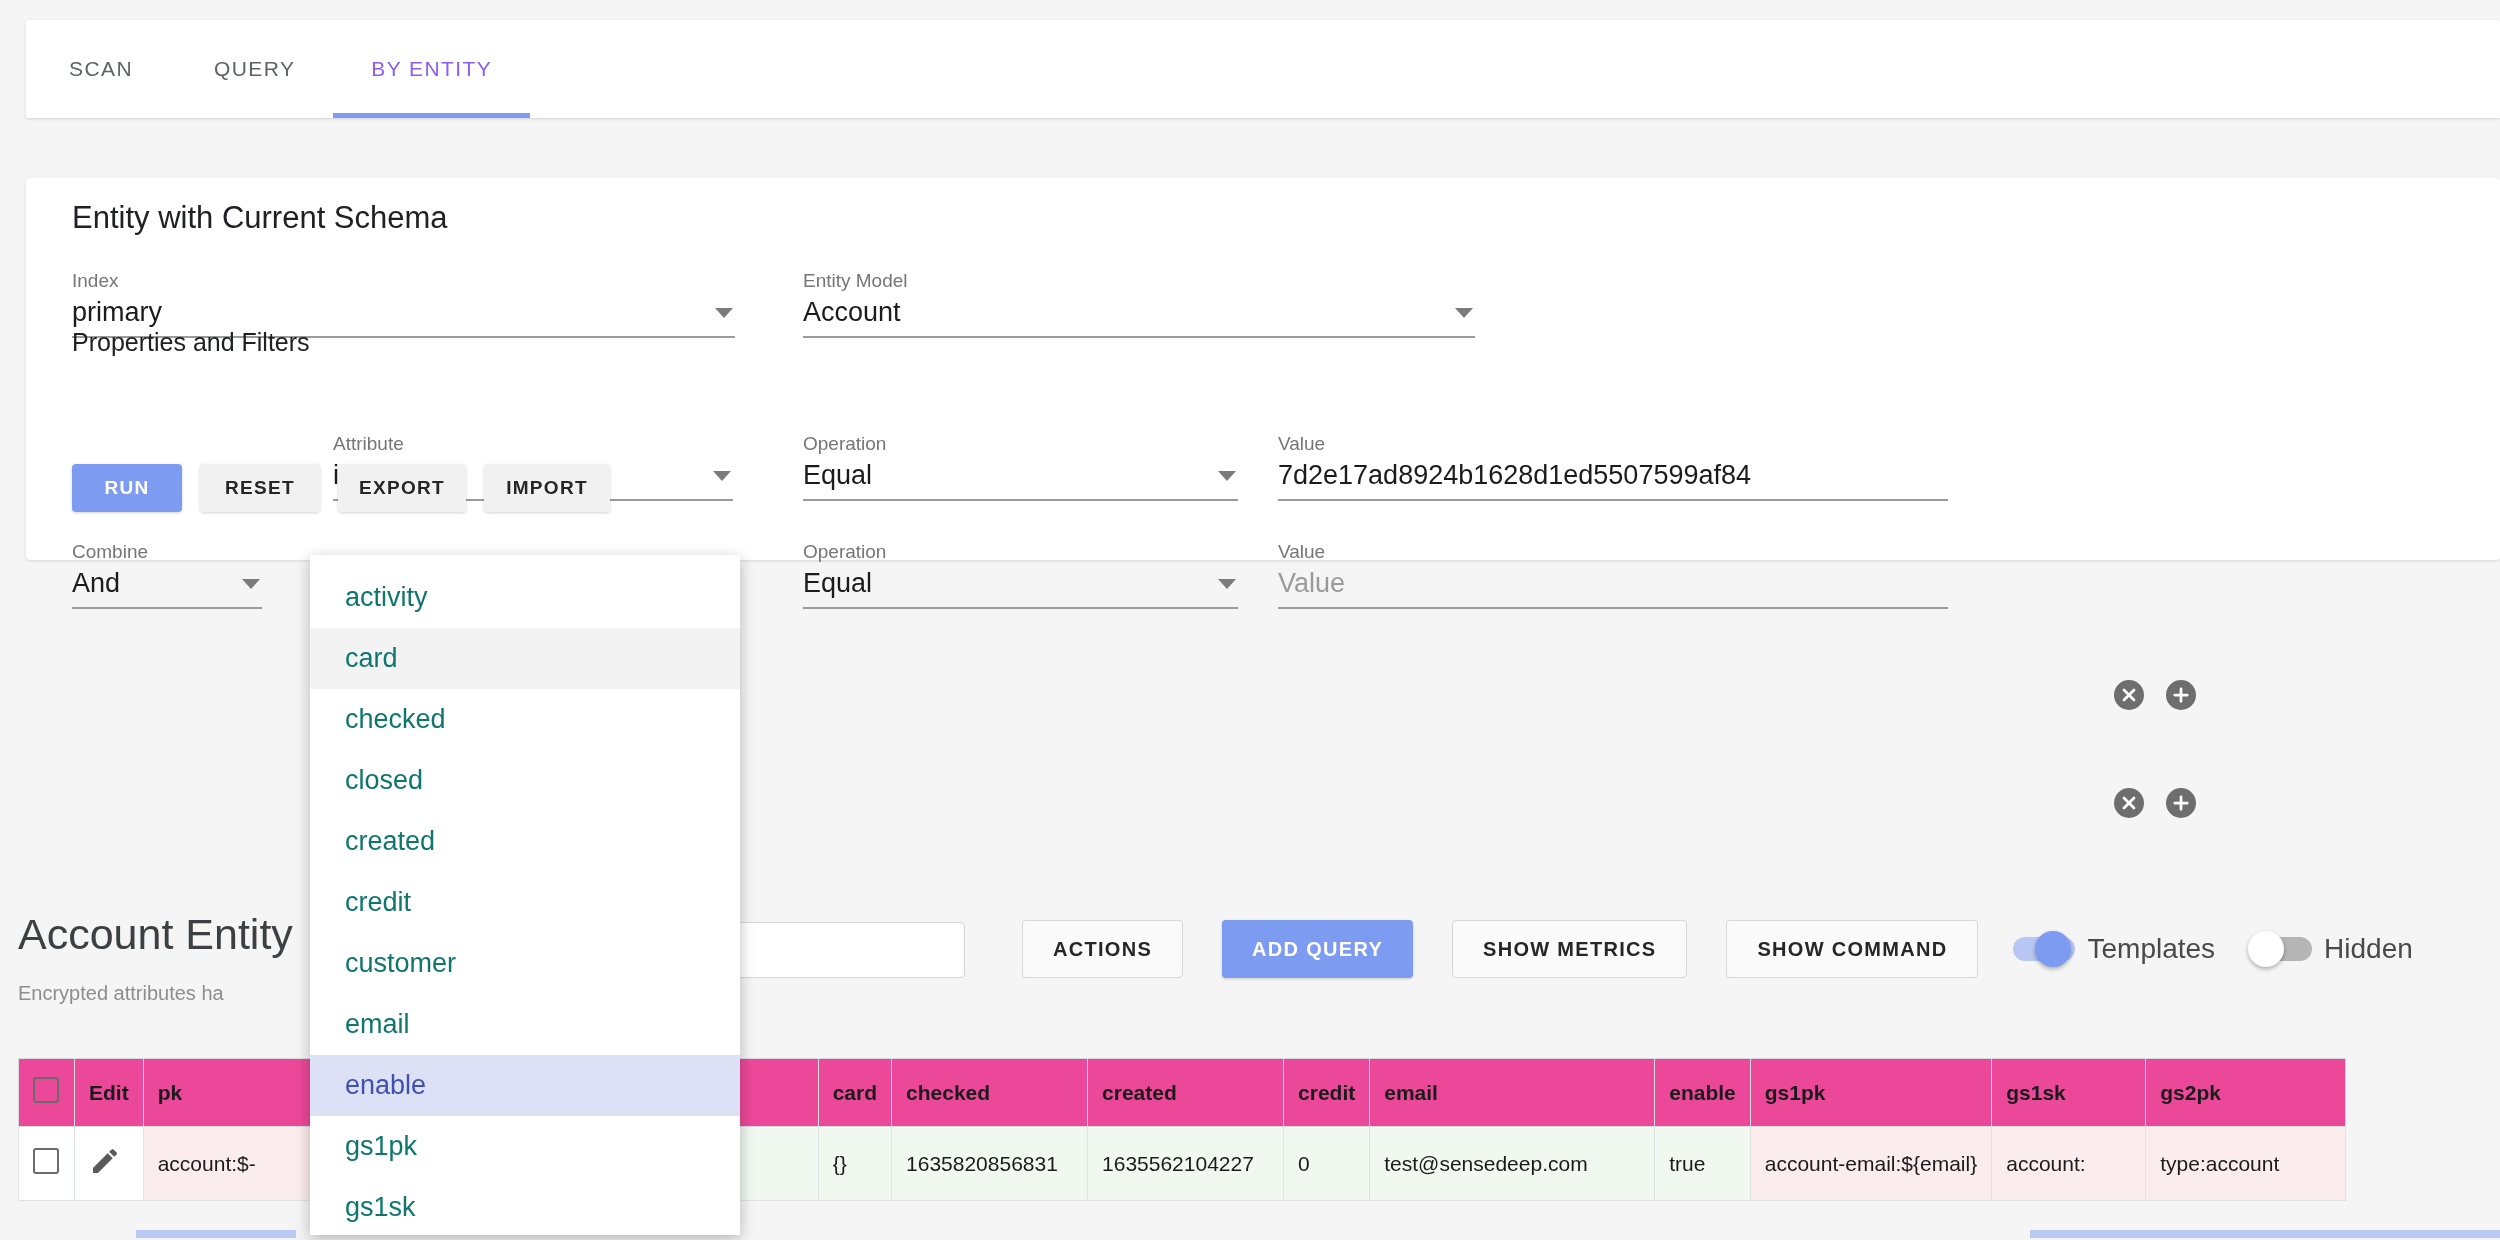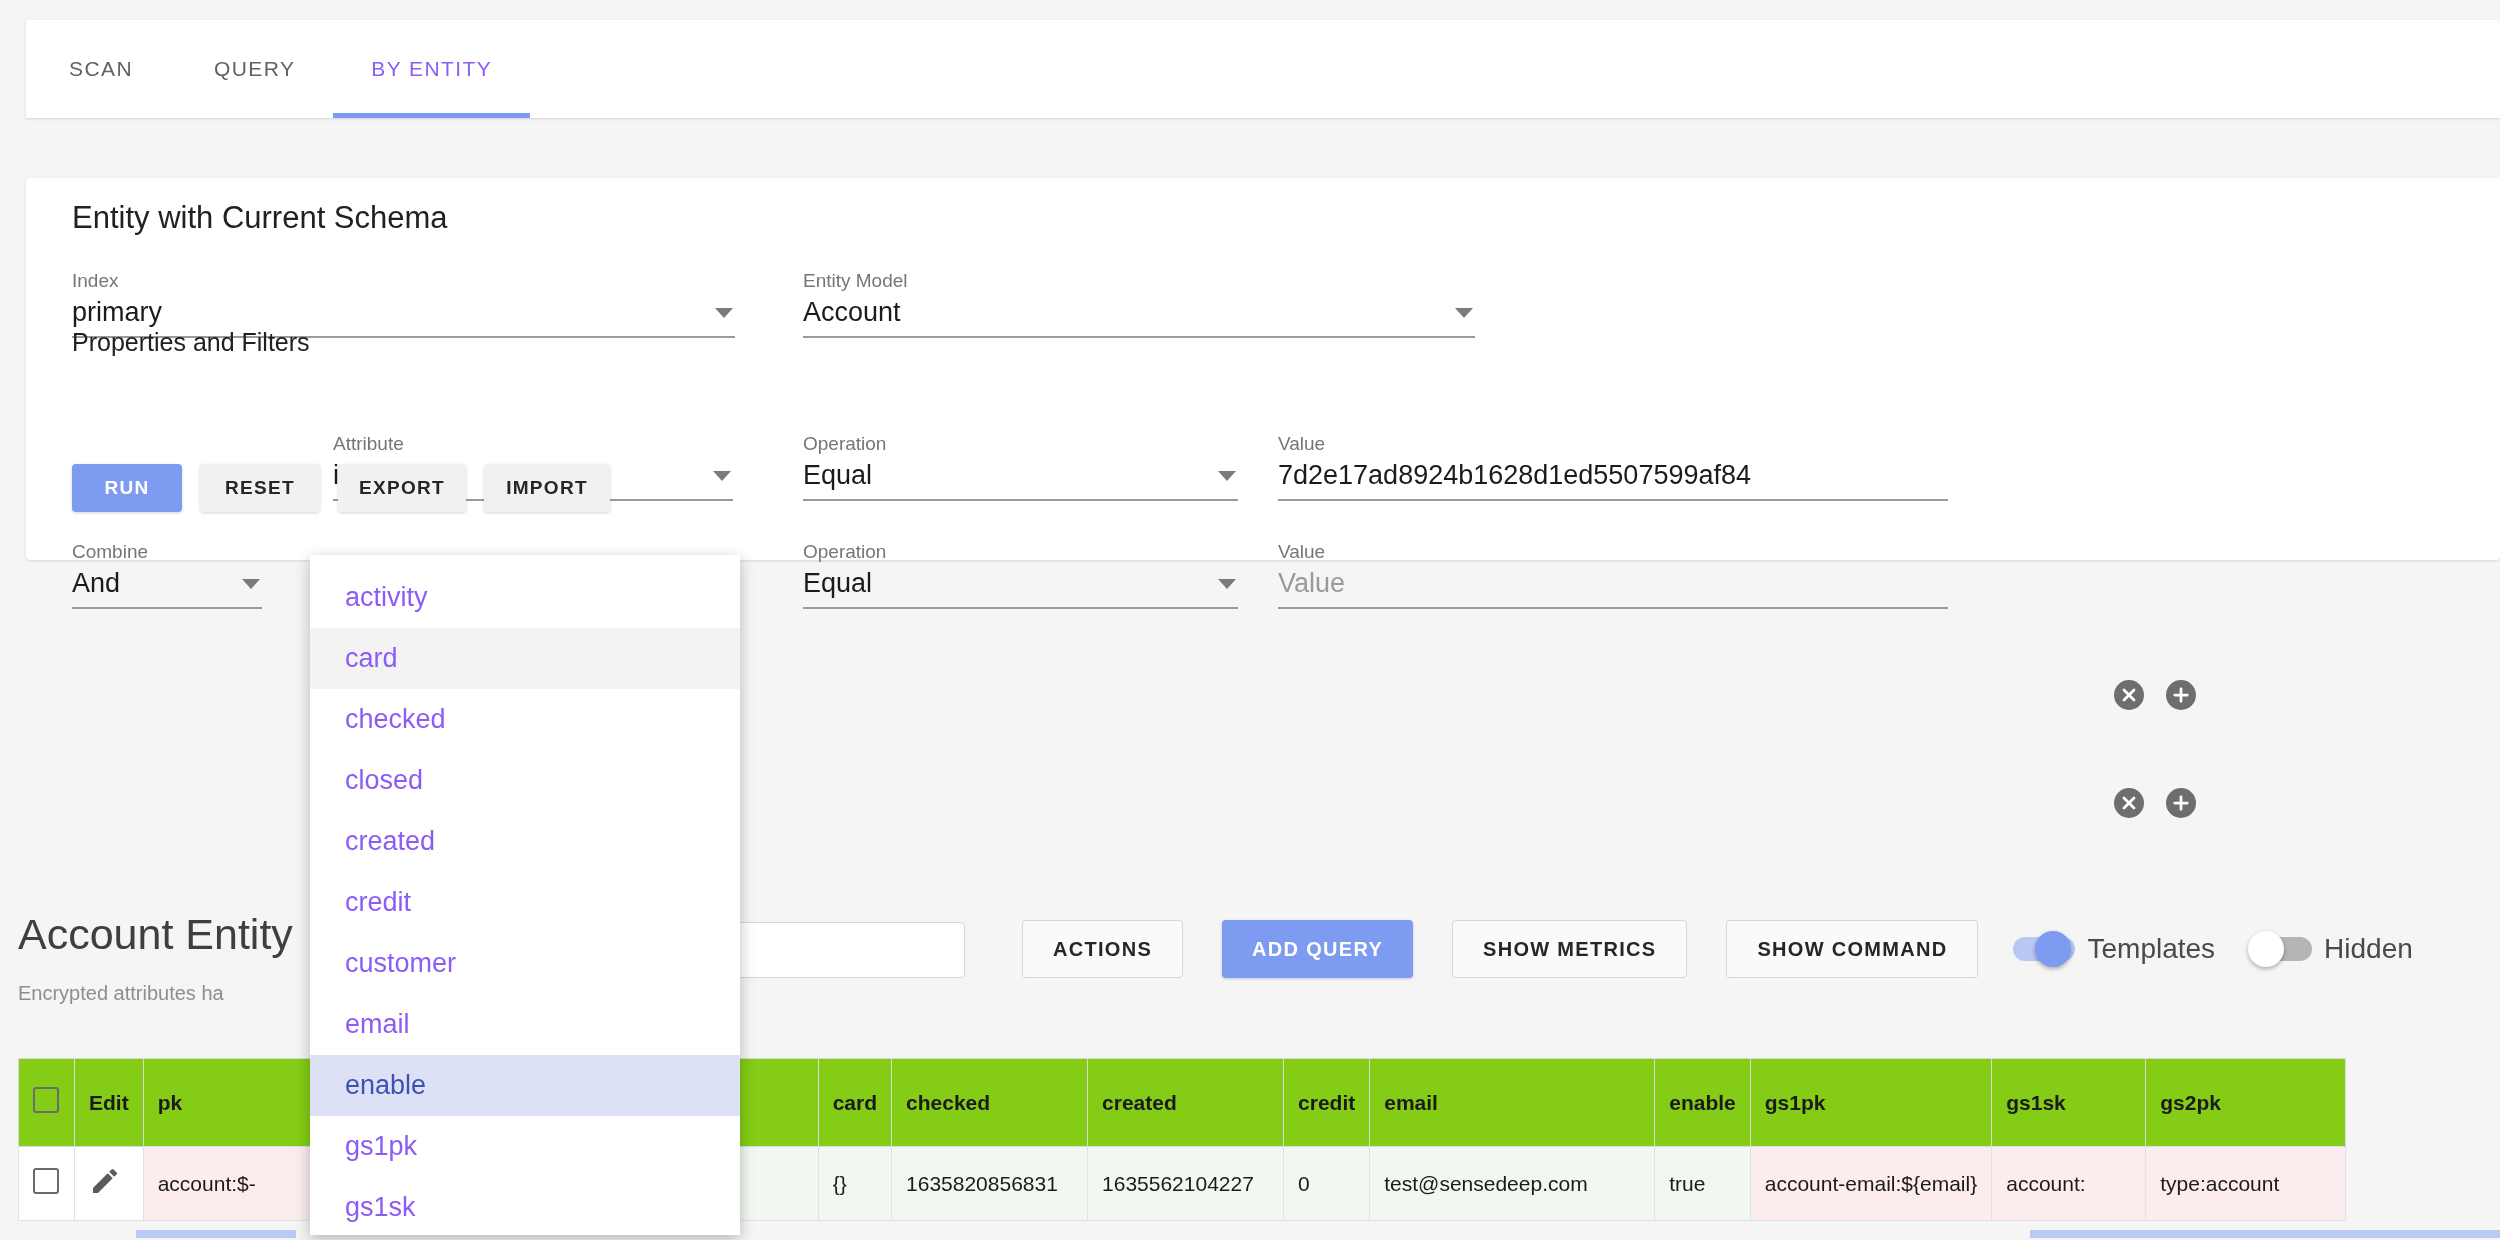--- a/index.html
+++ b/index.html
@@ -131,23 +131,23 @@
   .toggle.off .knob { left: -2px; background: #fff; }
   .toggle-label { font-size: 28px; color: #4a4a4a; white-space: nowrap; }
 
   
   .table-wrap {
     position: absolute; left: 18px; top: 1058px; width: 2482px; height: 182px;
     overflow: hidden;
   }
   table { border-collapse: collapse; table-layout: fixed; }
   th {
-    background: #84cc16; border: 1px solid #d7dade;
+    background: #ec4899; border: 1px solid #d7dade;
     font-size: 21px; font-weight: 700; color: #1b1b1b;
-    text-align: left; padding: 28px 14px; height: 62px; white-space: nowrap;
+    text-align: left; padding: 18px 14px; height: 62px; white-space: nowrap;
   }
   td {
     border: 1px solid #dfe3e6; font-size: 21px; color: #1b1b1b;
     padding: 14px; height: 74px; white-space: nowrap; overflow: hidden;
     background: #f0f8f0;
   }
   td.pink { background: #fbeced; }
   td.plainbg { background: #fff; }
   .ckbox {
     width: 26px; height: 26px; border: 2px solid #6b6b6b; border-radius: 3px;
@@ -164,21 +164,21 @@
   }
 
   
   .dropdown {
     position: absolute; left: 310px; top: 555px; width: 430px; height: 680px;
     background: #fff; box-shadow: 0 4px 14px rgba(0,0,0,0.26);
     z-index: 50; overflow: hidden; padding-top: 12px;
   }
   .dd-item {
     height: 61px; line-height: 61px; padding: 0 0 0 35px;
-    font-size: 27px; color: #8b5cf6; cursor: pointer; white-space: nowrap;
+    font-size: 27px; color: #0f766e; cursor: pointer; white-space: nowrap;
   }
   .dd-item.hover { background: #f3f3f3; }
   .dd-item.selected { background: #dde1f5; color: #3f51b5; }
 </style>
 </head>
 <body>
 
 <div class="root">
 
   <div class="tabbar">

